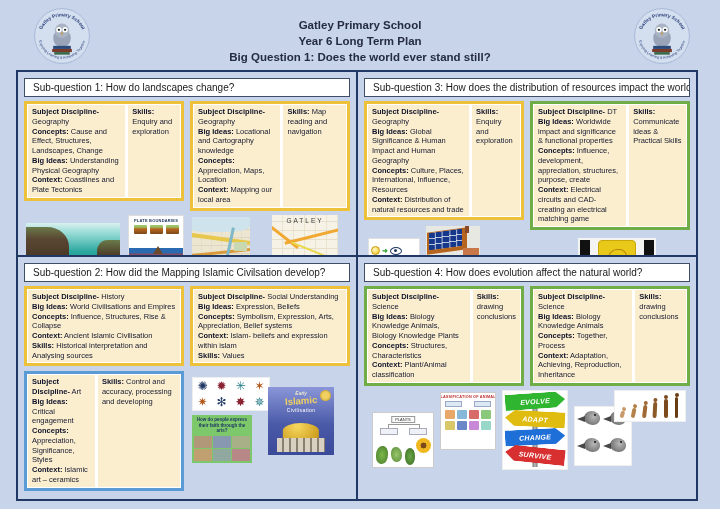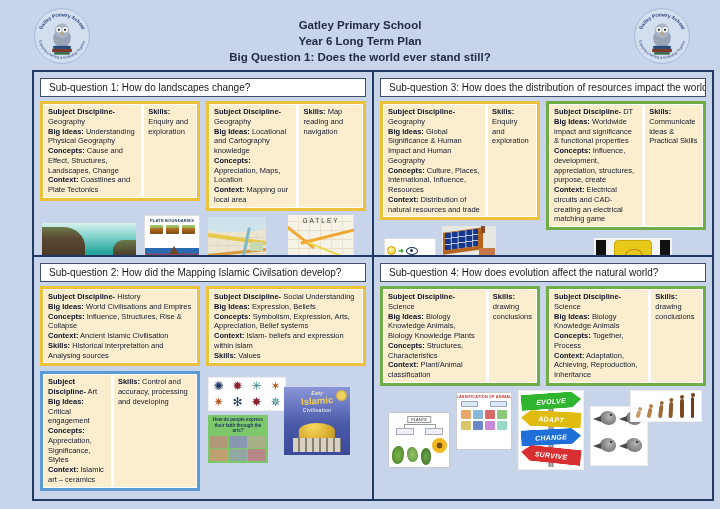--- a/index.html
+++ b/index.html
@@ -8,21 +8,21 @@
 
   
   .hdr{position:absolute;top:17px;left:0;width:100%;text-align:center;color:#232c40;}
   .hdr div{font-size:11.5px;font-weight:bold;line-height:16px;}
 
   
   .logo{position:absolute;width:60px;height:58px;}
   .logo.l{left:32px;top:7px;} .logo.r{left:632px;top:7px;}
 
   
-  .grid{position:absolute;left:32px;top:70px;width:678px;height:427px;border:2px solid #1f3864;display:grid;grid-template-columns:340px 1fr;grid-template-rows:185px 1fr;background:#c8d4e9;}
+  .grid{position:absolute;left:16px;top:70px;width:678px;height:427px;border:2px solid #1f3864;display:grid;grid-template-columns:340px 1fr;grid-template-rows:185px 1fr;background:#c8d4e9;}
   .quad{padding:6px;box-sizing:border-box;overflow:hidden;position:relative;}
   .quad.q1{border-right:2px solid #1f3864;border-bottom:2px solid #1f3864;}
   .quad.q3{border-bottom:2px solid #1f3864;}
   .quad.q2{border-right:2px solid #1f3864;}
 
   .subq{background:#fff;border:1.5px solid #3f4e66;padding:3px 8px;font-size:10px;color:#1a1a1a;margin-bottom:4px;white-space:nowrap;overflow:hidden;}
 
   .boxrow{display:flex;gap:6px;align-items:flex-start;}
   .col{flex:1;display:flex;flex-direction:column;gap:5px;min-width:0;}
   .ibox{flex:1;background:#fff;border:3px solid #edc13a;display:flex;gap:3px;padding:1px;min-width:0;}
@@ -236,22 +236,22 @@
   </div>
 
   <div class="grid">
 
     <div class="quad q1">
       <div class="subq">Sub-question 1:  How do landscapes change?</div>
       <div class="boxrow">
         <div class="ibox">
           <div class="sec">
             <div class="fl"><b>Subject Discipline-</b> <span>Geography</span></div>
+            <div class="fl"><b>Concepts:</b> <span>Cause and Effect, Structures, Landscapes, Change</span></div>
             <div class="fl"><b>Big Ideas:</b> <span>Understanding Physical Geography</span></div>
-            <div class="fl"><b>Concepts:</b> <span>Cause and Effect, Structures, Landscapes, Change</span></div>
             <div class="fl"><b>Context:</b> <span>Coastlines and Plate Tectonics</span></div>
           </div>
           <div class="sec">
             <div class="fl"><b>Skills:</b> <span>Enquiry and exploration</span></div>
           </div>
         </div>
         <div class="ibox">
           <div class="sec">
             <div class="fl"><b>Subject Discipline-</b> <span>Geography</span></div>
             <div class="fl"><b>Big Ideas:</b> <span>Locational and Cartography knowledge</span></div>

